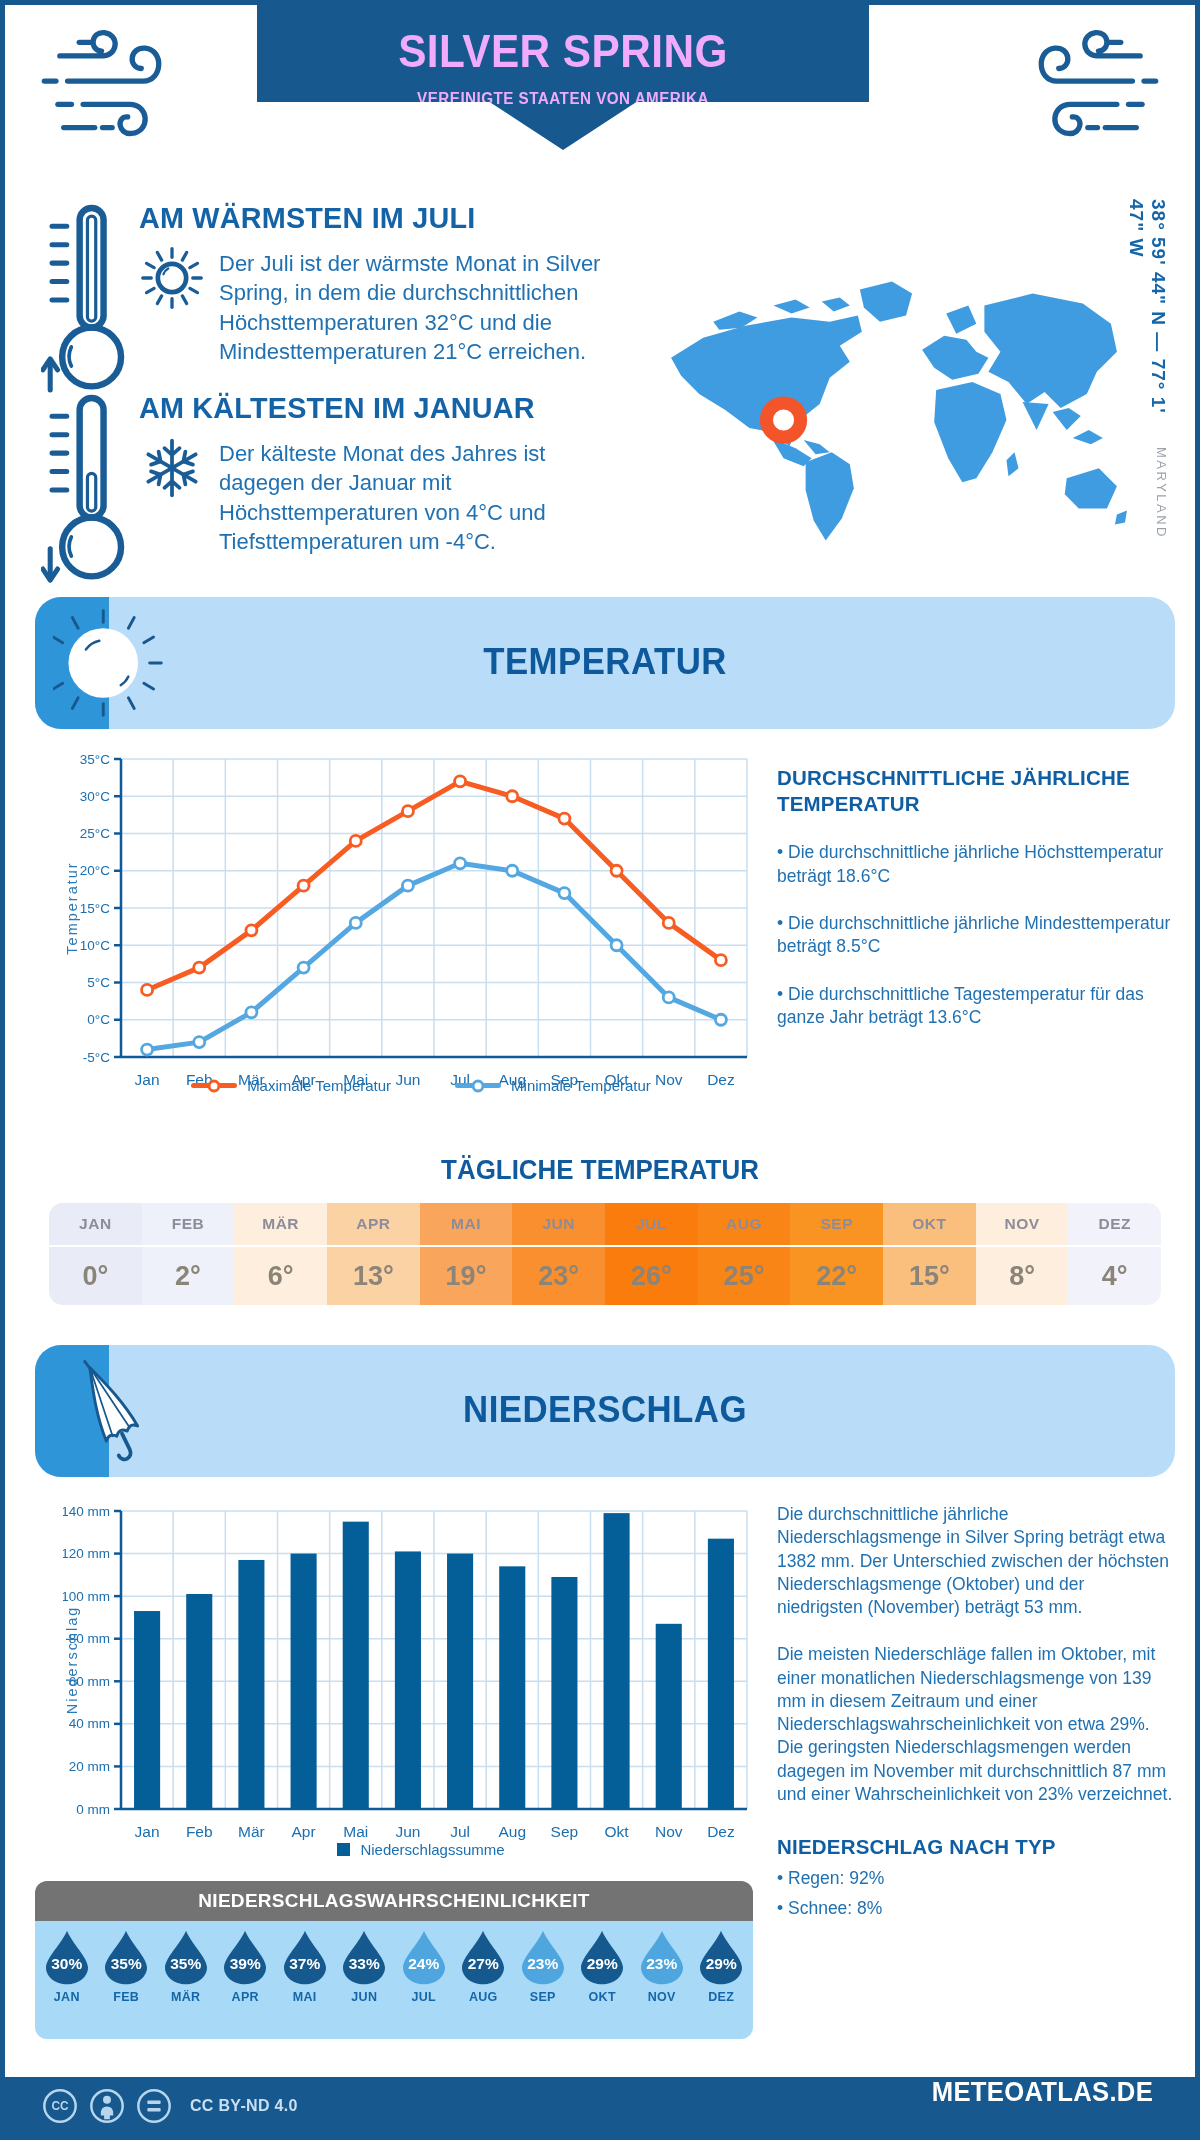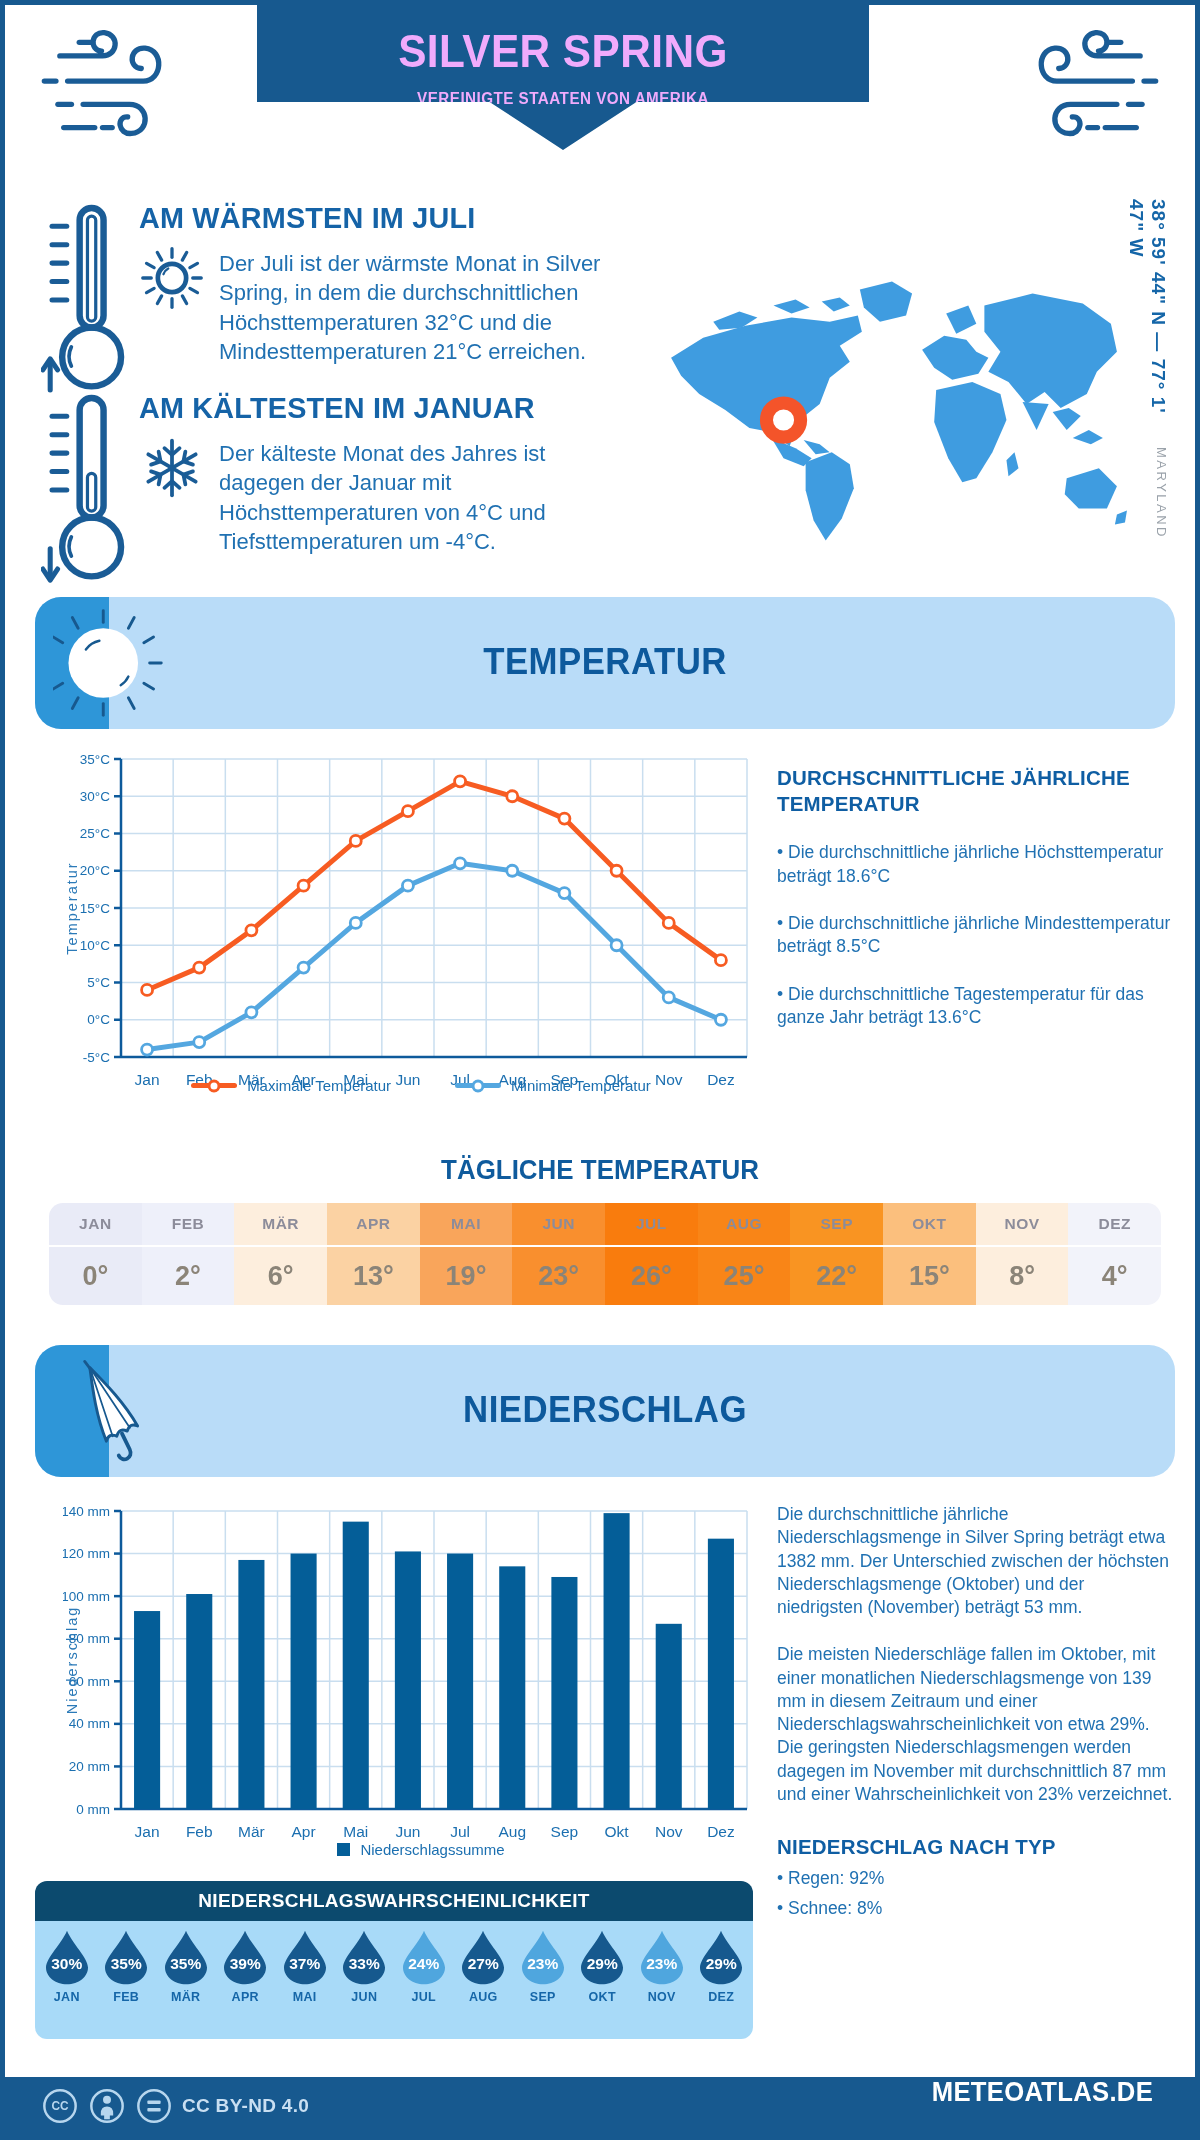--- a/index.html
+++ b/index.html
@@ -54,34 +54,34 @@
   
   .dailytitle{left:0;right:0;top:1150px;text-align:center;font-size:27px;font-weight:bold;color:#0f5b9d;transform:scaleX(.96);}
   .dailytable{left:44px;top:1198px;width:1112px;height:102px;border-radius:14px;overflow:hidden;display:flex;}
   .dcell{flex:1;display:flex;flex-direction:column;}
   .dmon{height:42px;display:flex;align-items:center;justify-content:center;font-size:15.5px;font-weight:bold;
         color:#8c8c9a;border-bottom:2px solid #fff;letter-spacing:.5px;}
   .dval{flex:1;display:flex;align-items:center;justify-content:center;font-size:27px;font-weight:bold;color:#8b8478;}
 
   
   .prob{left:30px;top:1876px;width:718px;height:158px;border-radius:12px;overflow:hidden;}
-  .probhead{height:40px;background:#0c4a6e;display:flex;align-items:center;justify-content:center;
+  .probhead{height:40px;background:#737373;display:flex;align-items:center;justify-content:center;
             color:#fff;font-weight:bold;font-size:19px;letter-spacing:.3px;}
   .probbody{height:118px;background:#a8daf8;display:flex;padding:0 8px;gap:12px;}
   .probcol{flex:1;display:flex;flex-direction:column;align-items:center;padding-top:8px;}
   .dropwrap{position:relative;width:42px;height:56px;}
   .dropwrap svg{position:absolute;inset:0;}
   .droppct{position:absolute;left:0;right:0;top:26px;text-align:center;color:#fff;font-weight:bold;font-size:15.5px;}
   .dropmon{margin-top:5px;font-size:12.5px;font-weight:bold;color:#1566a8;letter-spacing:.3px;}
 
   
   .footer{left:0;right:0;bottom:0;height:58px;background:#17598f;display:flex;
           justify-content:space-between;padding:0 36px;box-sizing:border-box;}
   .fleft{display:flex;align-items:center;gap:9px;}
-  .flicense{margin-left:0;color:#c9dff2;font-weight:bold;font-size:19px;letter-spacing:.3px;}
+  .flicense{margin-left:8px;color:#c9dff2;font-weight:bold;font-size:16px;letter-spacing:.3px;}
   .fsite{color:#fff;font-weight:bold;font-size:27px;letter-spacing:.3px;transform:scaleX(.95);}
 </style>
 </head>
 <body>
 
 <div id="page">
 
   <div class="abs windicon" style="left:34px;">
     <svg viewBox="0 0 160 130" width="158" height="126" fill="none" stroke="#1a5c96" stroke-width="5.5" stroke-linecap="round">
       <path d="M20 36 H64 C80 36 82 14 66 12 C52 10.5 50 30 63 31"></path>

